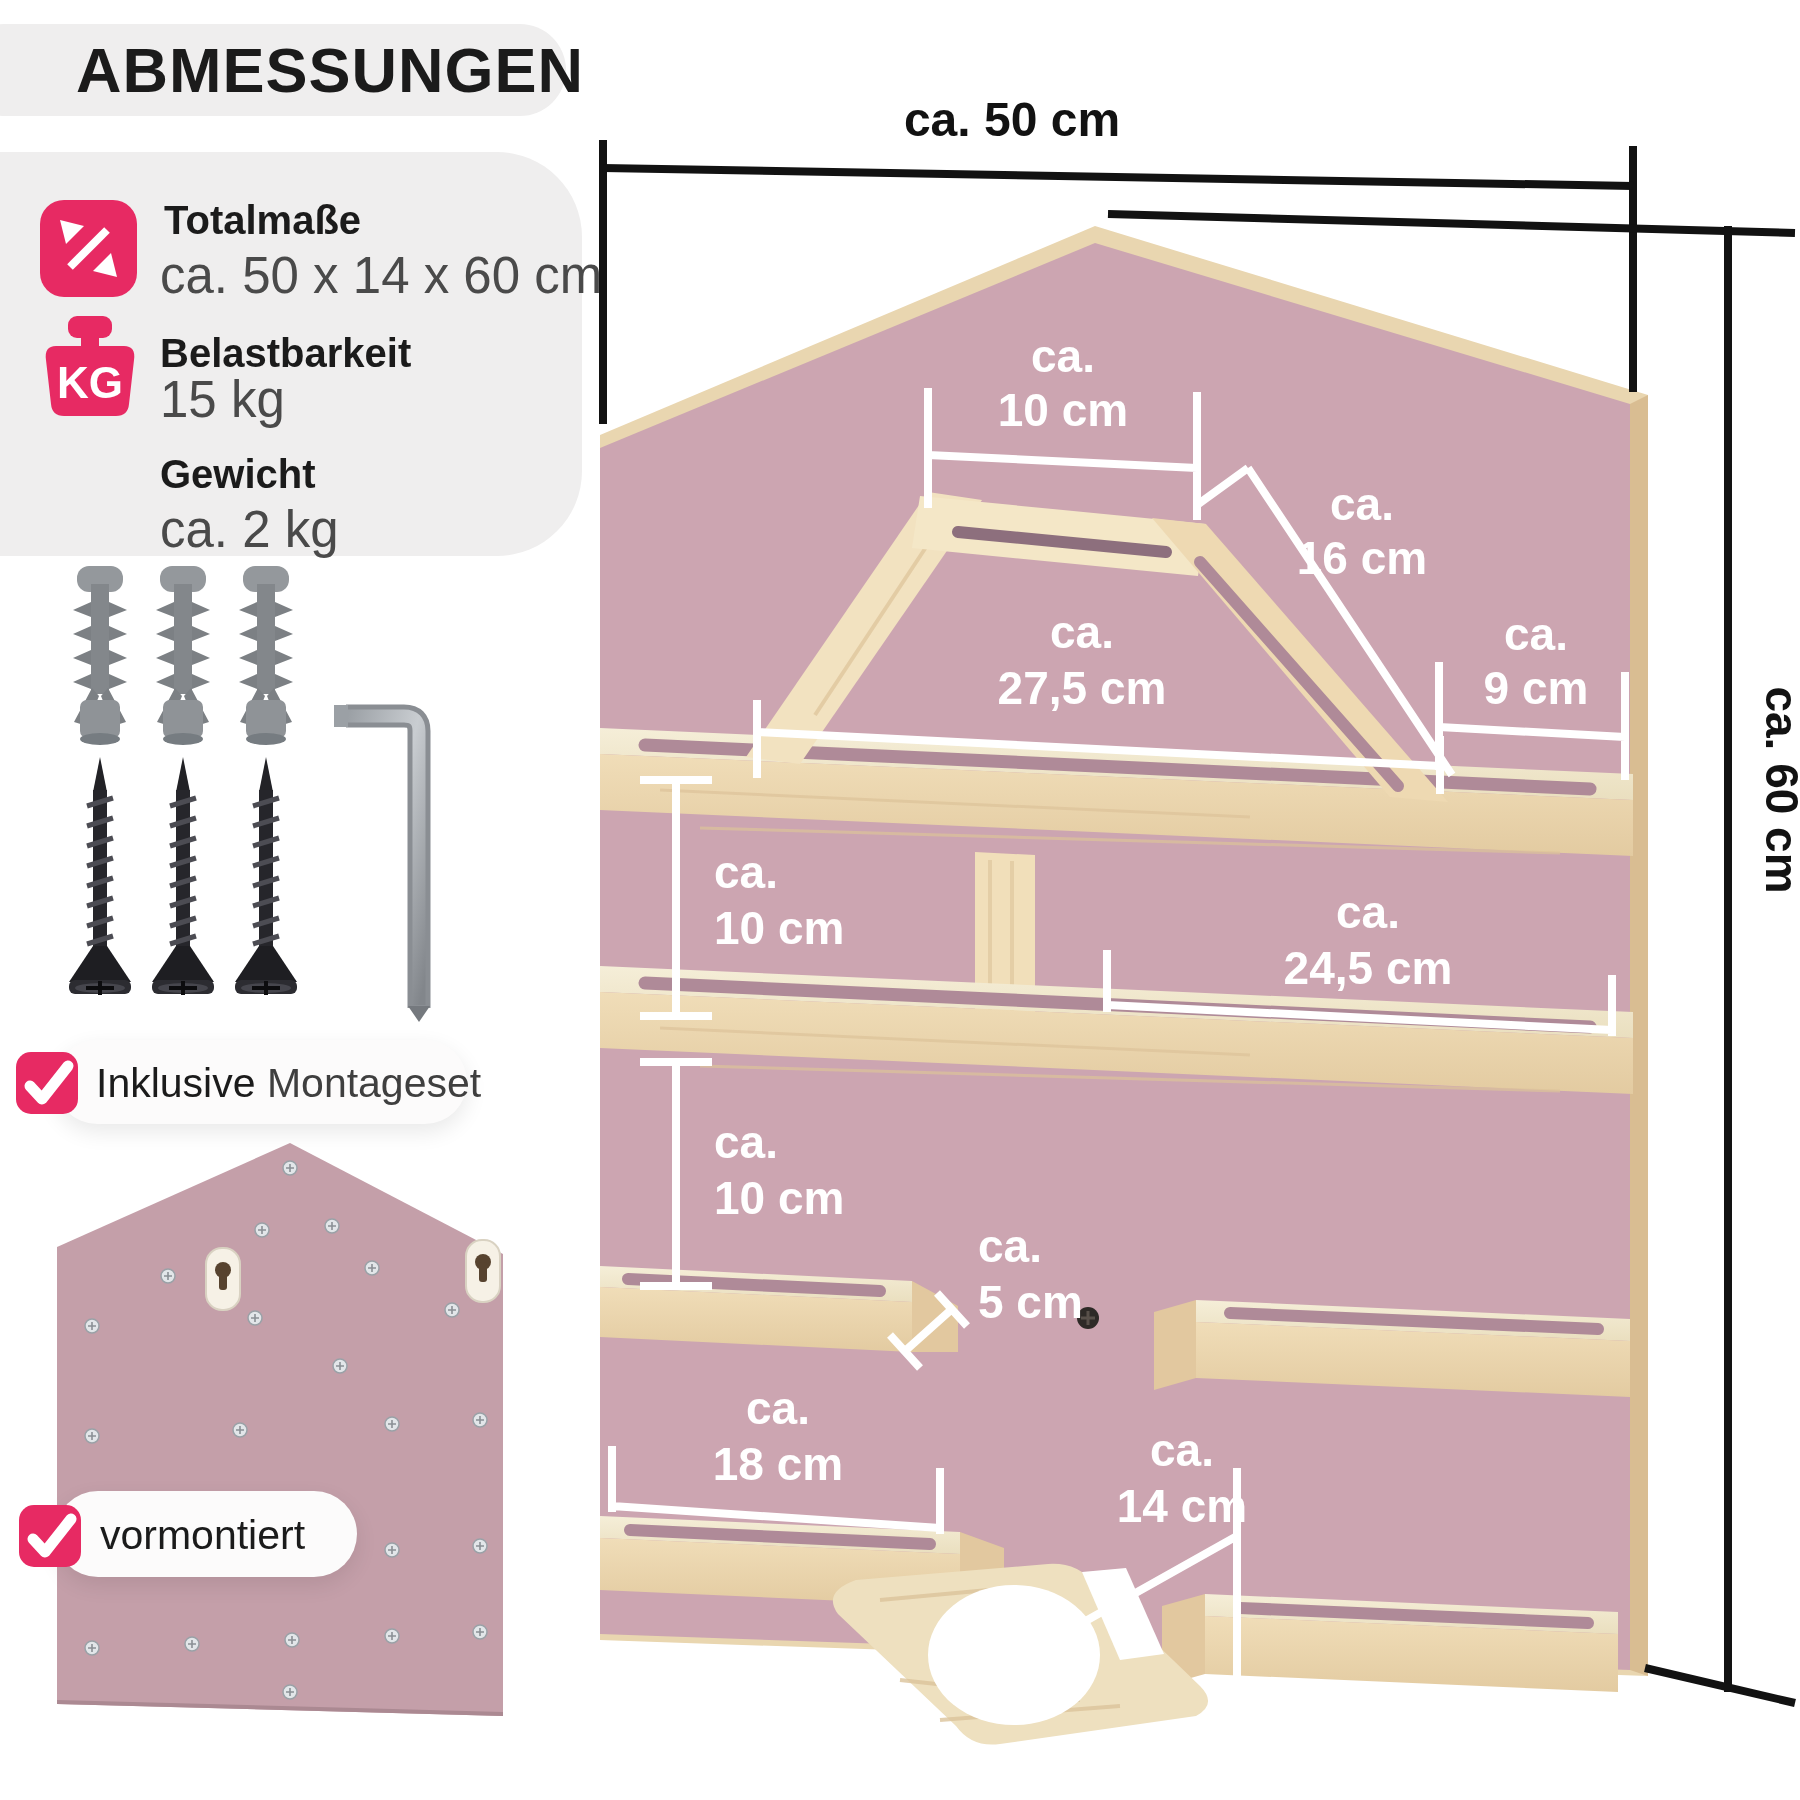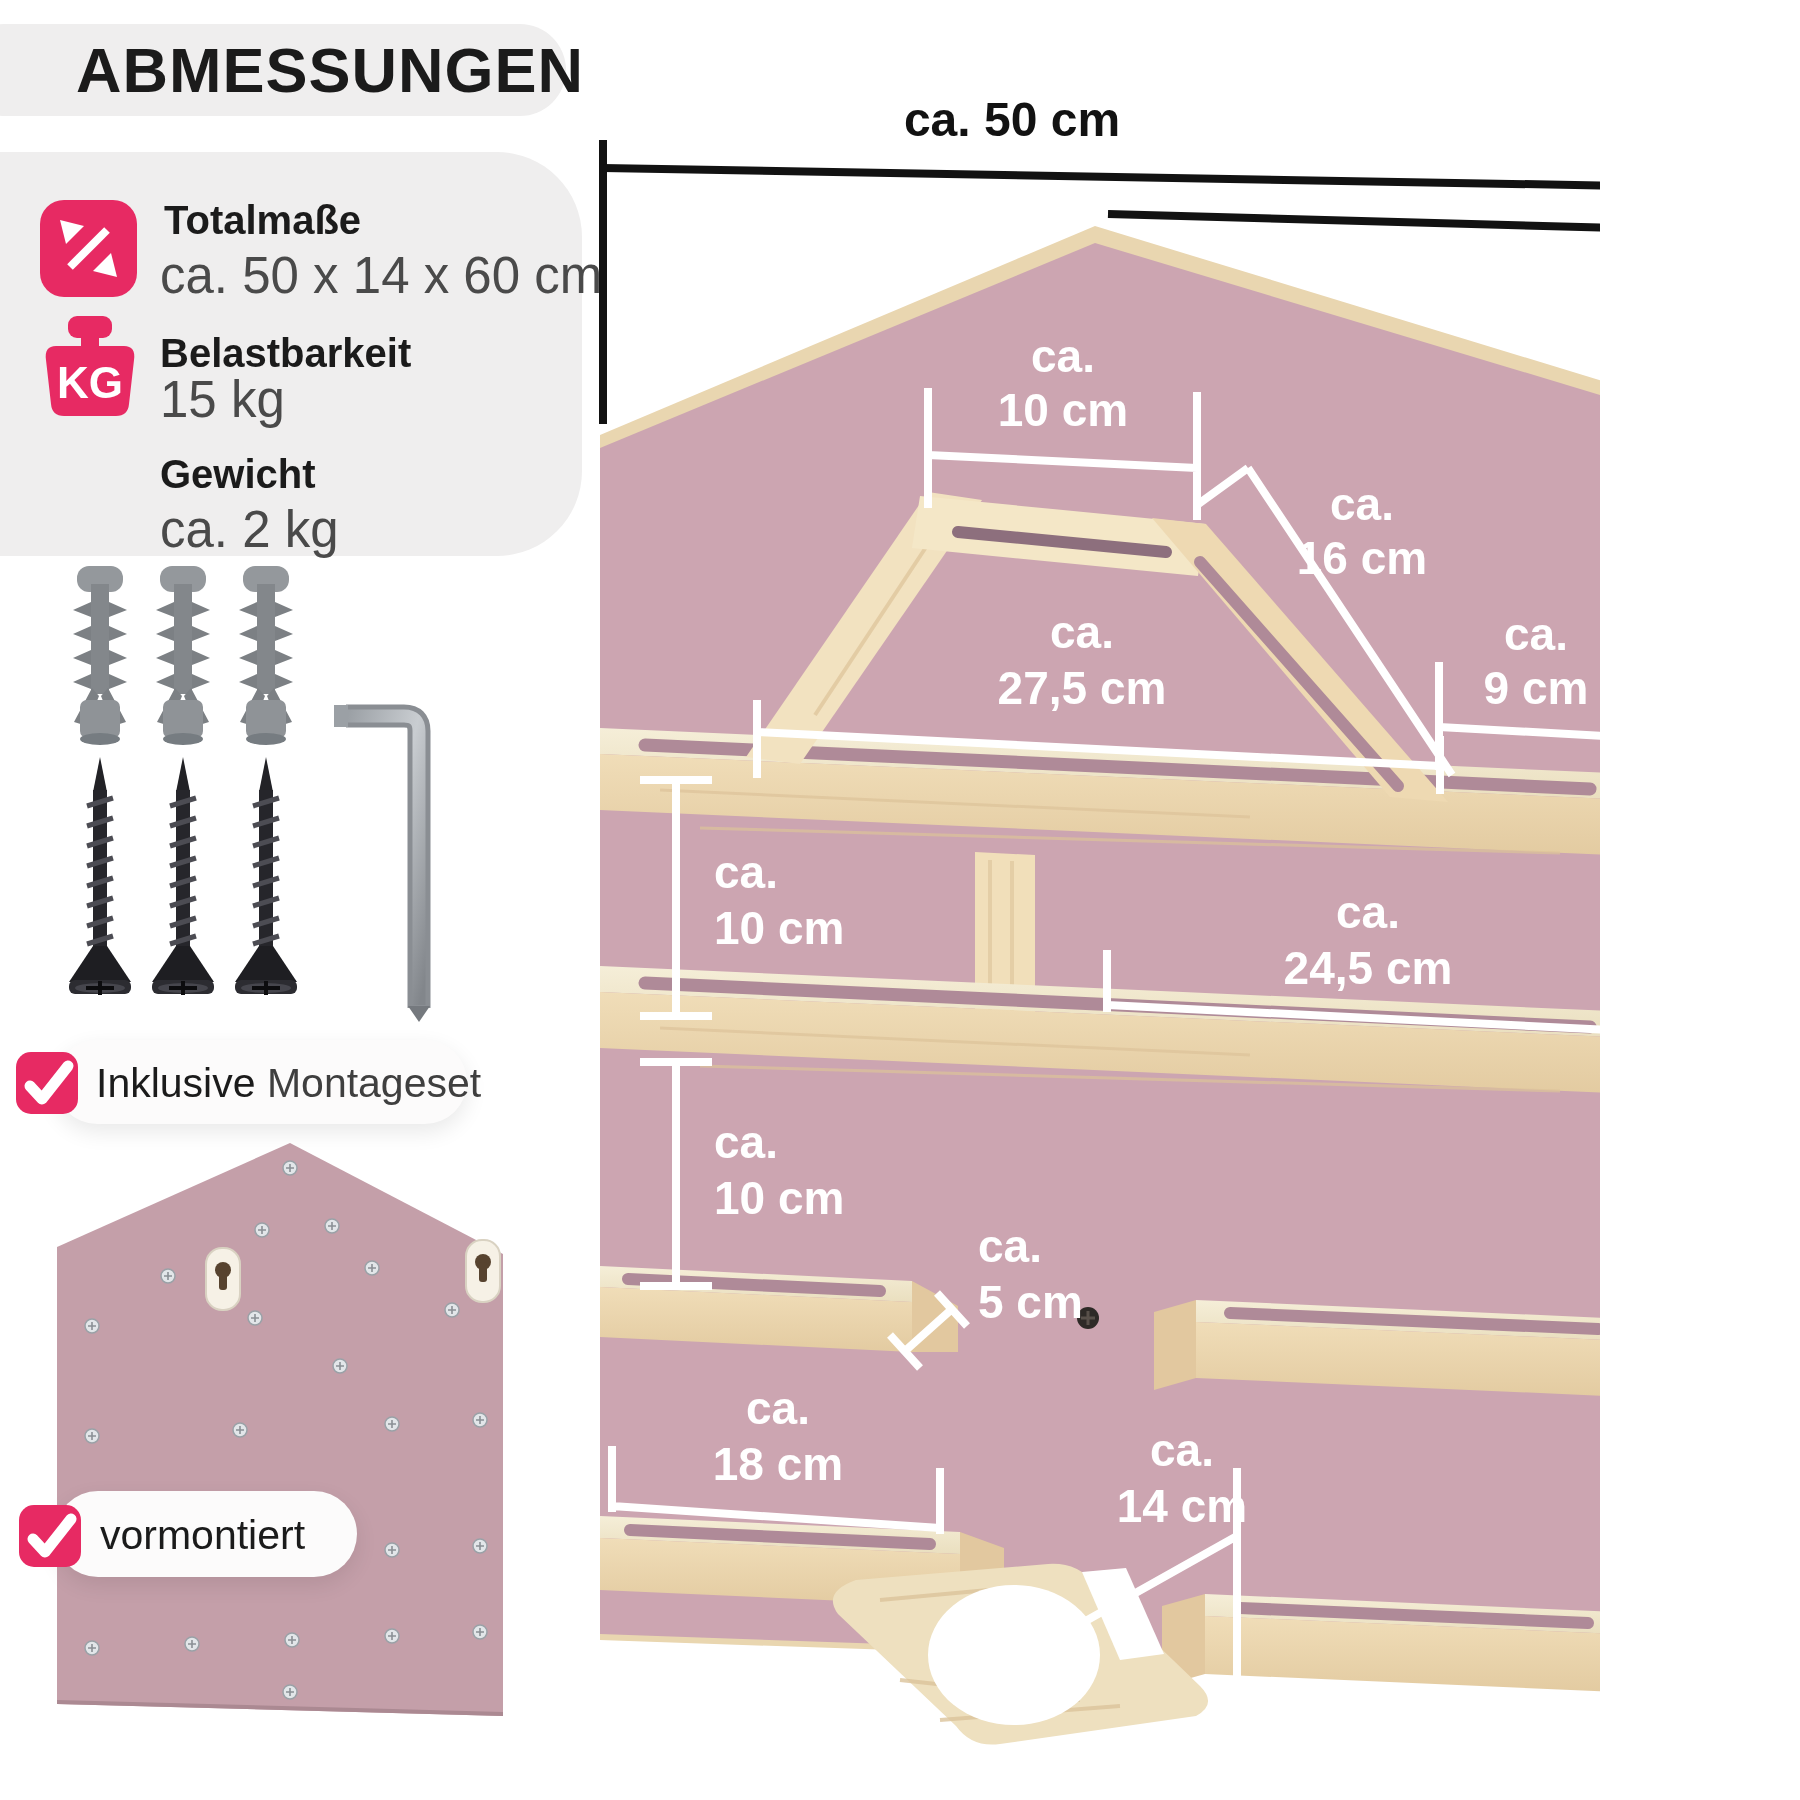--- a/index.html
+++ b/index.html
@@ -1,17 +1,17 @@
 <!DOCTYPE html>
 <html><head>
 <meta charset="utf-8">
 <style>
   html,body{margin:0;padding:0;background:#ffffff;}
   #canvas{
-    position:relative;width:1600px;height:1800px;overflow:hidden;background:#fff;
+    position:relative;width:1800px;height:1800px;overflow:hidden;background:#fff;
     font-family:"Liberation Sans",sans-serif;
   }
   .abs{position:absolute;}
   
   #title-block{
     left:-42px;top:24px;width:608px;height:92px;background:#efeeee;border-radius:46px;z-index:0;
   }
   #page-title{
     left:76px;top:34px;font-size:63px;font-weight:800;letter-spacing:1px;color:#1b1b1b;z-index:3;white-space:nowrap;
   }

